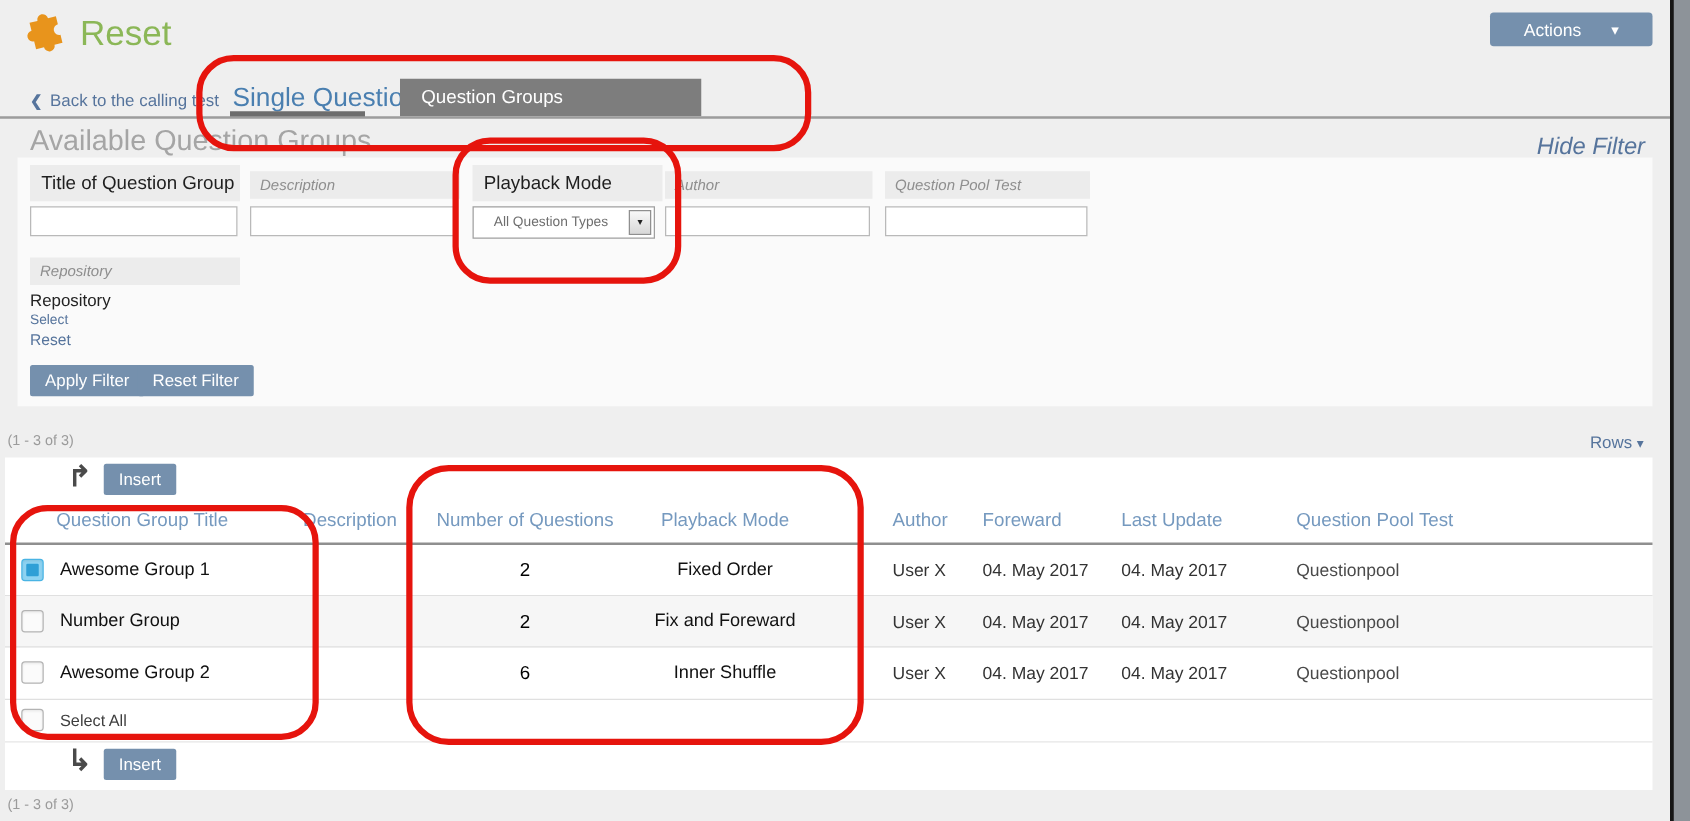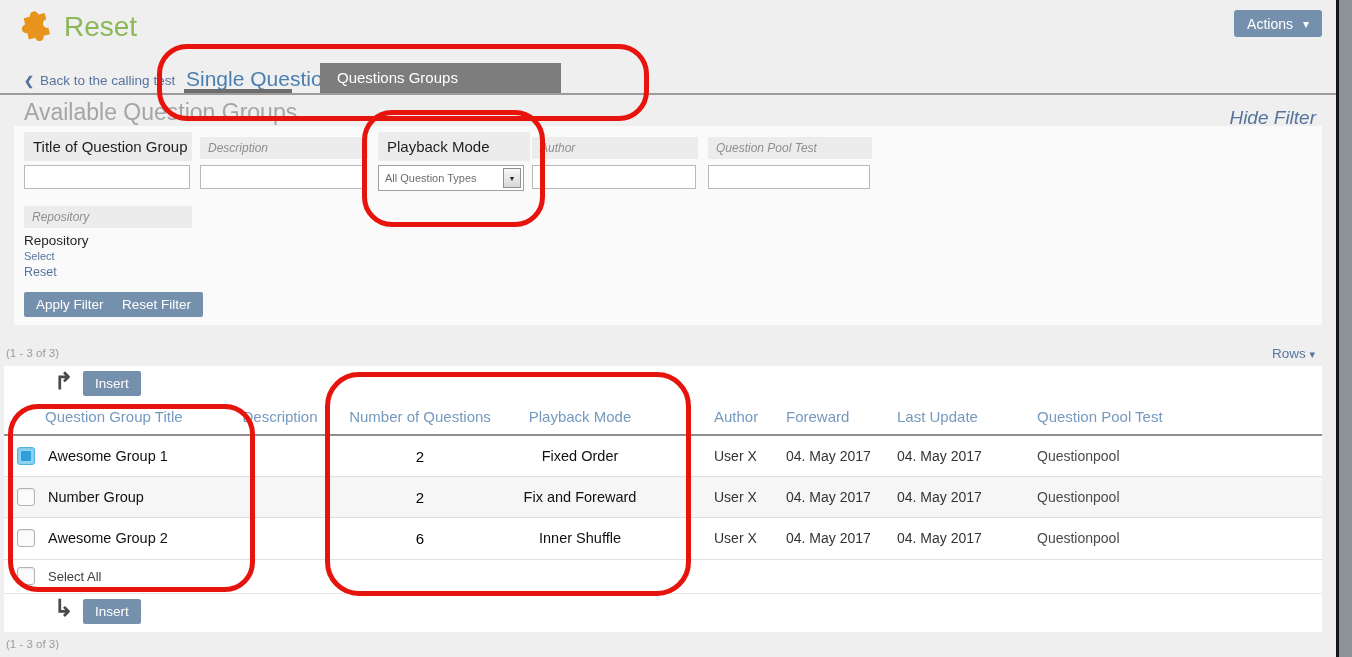--- a/index.html
+++ b/index.html
@@ -5,41 +5,41 @@
   * { box-sizing: border-box; margin: 0; padding: 0; }
   body { font-family: "Liberation Sans", sans-serif; background:#ddd; }
   .screen { position:relative; width:1352px; height:657px; background:#efefef; overflow:hidden; }
 
   
   .right-strip { position:absolute; top:0; right:0; bottom:0; width:16px; background:#8d9399; border-left:3px solid #161616; z-index:5; }
 
   
   .puzzle { position:absolute; left:15px; top:8px; width:40px; height:40px; }
   .app-title { position:absolute; left:64px; top:11px; font-size:28px; color:var(--app-title-green); }
-  .actions-btn { position:absolute; top:10px; right:30px; height:27px; padding:0 13px; background:var(--accent); color:#fff; font-size:14px; border:none; border-radius:3px; display:flex; align-items:center; gap:10px; cursor:pointer; }
+  .actions-btn { position:absolute; top:10px; right:30px; height:27px; padding:0 27px; background:var(--accent); color:#fff; font-size:14px; border:none; border-radius:3px; display:flex; align-items:center; gap:24px; cursor:pointer; }
   .actions-btn .caret { font-size:12px; }
 
   
   .back-link { position:absolute; left:24px; top:73px; font-size:13.5px; color:var(--link); text-decoration:none; }
   .back-link .chev { font-size:12px; font-weight:bold; margin-right:6px; }
   .tab-inactive { position:absolute; left:186px; top:67px; font-size:21px; color:var(--tab-active); cursor:pointer; }
   .tab-underline { position:absolute; left:184px; top:89px; width:108px; height:5px; background:#6d6d6d; }
   .tab-selected { position:absolute; left:320px; top:63px; width:241px; height:30px; background:#7d7d7d; color:#fff; font-size:15px; line-height:30px; padding-left:17px; cursor:pointer; }
   .nav-divider { position:absolute; left:0; top:93px; width:1336px; height:2px; background:#9c9c9c; }
 
   .page-title { position:absolute; left:24px; top:99px; font-size:23px; color:#a5a5a5; font-weight:normal; }
   .hide-filter { position:absolute; right:36px; top:107px; font-size:19px; color:var(--link); text-decoration:none;font-style:italic; }
 
   
   .filter-panel { position:absolute; left:14px; top:126px; width:1308px; height:199px; background:#fafafa; }
   .fstrip { position:absolute; background:#ececec; }
   .fstrip.em { height:29px; line-height:29px; font-size:15px; color:#1f1f1f; padding-left:9px; top:6px; }
   .fstrip.it { height:22px; line-height:22px; font-style:italic; font-size:12px; color:#8e8e8e; padding-left:8px; top:11px; }
   .finput { position:absolute; top:39px; height:24px; border:1px solid #b9b9b9; background:#fff; font-size:13px; padding:0 4px; }
-  .fselect { position:absolute; top:39px; left:364px; width:146px; height:26px; border:1px solid #9f9f9f; background:#fff; font-size:11px; color:#6e6e6e; line-height:24px; padding-left:6px; cursor:pointer; }
+  .fselect { position:absolute; top:39px; left:364px; width:146px; height:26px; border:1px solid #9f9f9f; background:#fff; font-size:11px; color:#6e6e6e; line-height:24px; padding-left:16px; cursor:pointer; }
   .fselect .sel-btn { position:absolute; right:2px; top:2px; width:18px; height:20px; background:linear-gradient(#f8f8f8,#d8d8d8); border:1px solid #8f8f8f; font-size:7px; color:#222; text-align:center; line-height:19px; }
   .repo-value { position:absolute; left:10px; top:107px; font-size:13.5px; color:#232323; }
   .repo-link1 { position:absolute; left:10px; top:124px; font-size:11px; color:var(--link); text-decoration:none; }
   .repo-link2 { position:absolute; left:10px; top:139px; font-size:12.5px; color:var(--link); text-decoration:none; }
   .btn { background:var(--accent); color:#fff; border:none; border-radius:2px; font-size:13.5px; height:25px; padding:0 12px; cursor:pointer; font-family:"Liberation Sans",sans-serif; }
   .apply-btn { position:absolute; left:10px; top:166px; }
   .reset-btn { position:absolute; left:96px; top:166px; }
 
   
   .range-top { position:absolute; left:6px; top:347px; font-size:11.5px; color:#9b9b9b; }
@@ -91,21 +91,21 @@
   </svg>
   <div class="app-title">Reset</div>
   <button class="actions-btn">
     <span>Actions</span>
     <span class="caret">▾</span>
   </button>
 
   <a class="back-link" href="#"><span class="chev">❮</span><span>Back to the calling test</span></a>
   <div class="tab-inactive">Single Questions</div>
   <div class="tab-underline"></div>
-  <div class="tab-selected">Questions Groups</div>
+  <div class="tab-selected">Question Groups</div>
   <div class="nav-divider"></div>
 
   <h1 class="page-title">Available Question Groups</h1>
   <a class="hide-filter" href="#">Hide Filter</a>
 
   <div class="filter-panel">
     <div class="fstrip em" style="left:10px;width:168px;">Title of Question Group</div>
     <input class="finput" style="left: 10px; width: 166px;">
     <div class="fstrip it" style="left:186px;width:168px;">Description</div>
     <input class="finput" style="left: 186px; width: 166px;">

